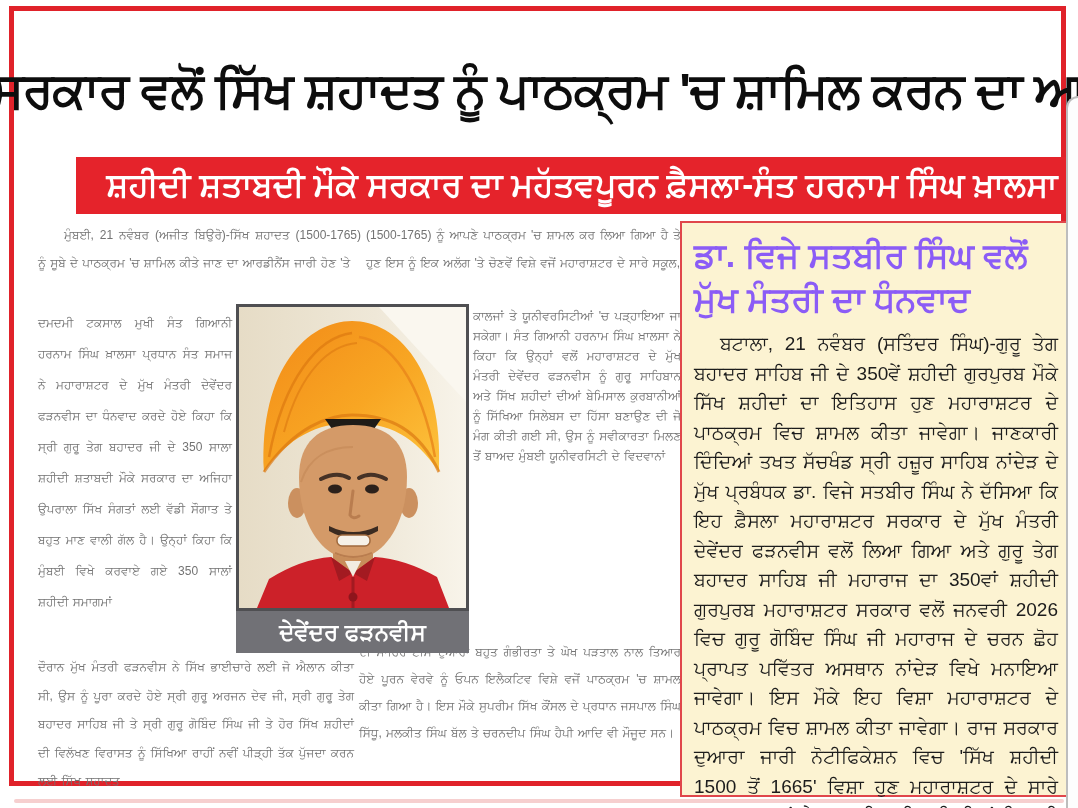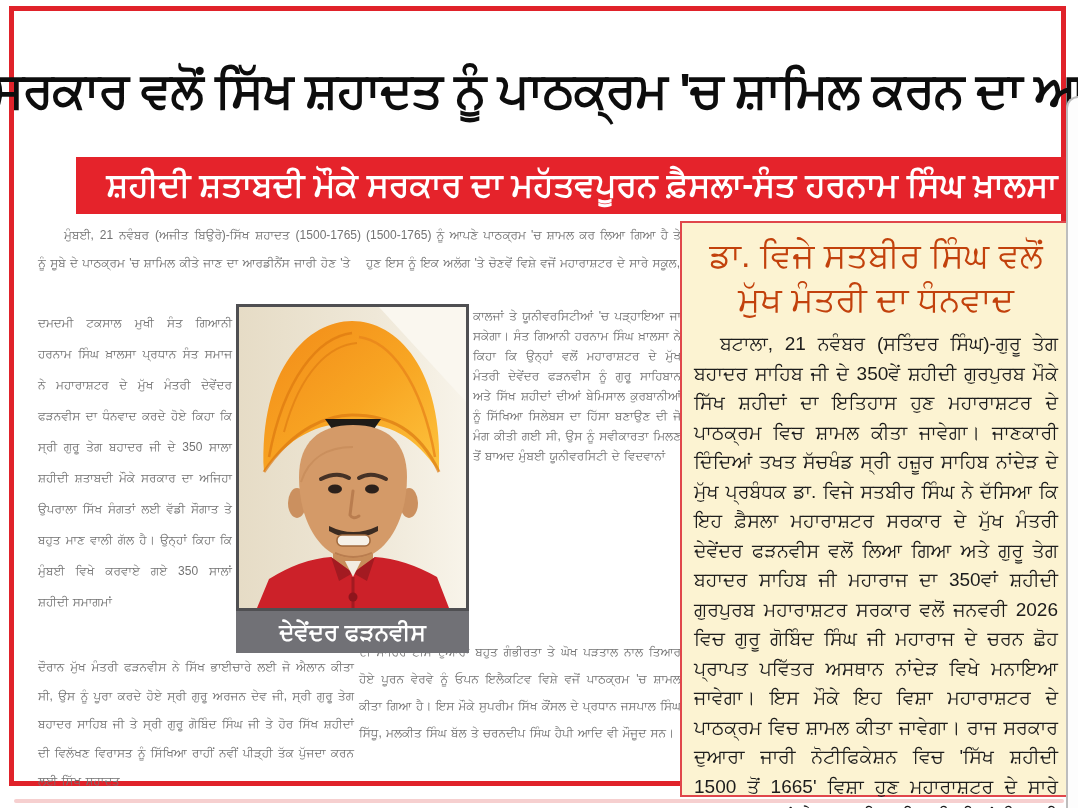--- a/index.html
+++ b/index.html
@@ -30,21 +30,21 @@
   .col2-bot   { left:345px; top:628px; width:322px; height:160px; line-height:27px; }
 
   .photo { position:absolute; left:222px; top:293px; width:233px; height:307px;
            border:3px solid #4f4f52; background:#efe8d8; }
   .caption { position:absolute; left:222px; top:600px; width:233px; height:42px;
              background:#717176; color:#ffffff; font-size:23px; font-weight:bold;
              display:flex; align-items:center; justify-content:center; white-space:nowrap; }
 
   .sidebar { position:absolute; left:666px; top:210px; width:392px; height:576px;
              background:#fcf3d2; border:2px solid #e0464b; padding:10px 12px 0 12px; }
-  .sb-head { text-align:center; font-weight:normal; color:#c2410c; line-height:44px;
+  .sb-head { text-align:left; font-weight:bold; color:#8b5cf6; line-height:44px;
              font-size:34px; white-space:nowrap; }
   .sb-body { margin-top:8px; font-size:19px; line-height:29.5px; color:#1c1c1c;
              text-align:justify; text-indent:26px; word-spacing:1px; }
 
   .curl { position:absolute; left:1066px; top:96px; width:12px; height:712px;
           border-left:2px solid #bdbdbd; border-top:2px solid #bdbdbd;
           border-top-left-radius:14px; background:#fdfdfd; }
   .bottom-strip { position:absolute; left:14px; top:799px; width:1050px; height:4px;
                   background:#f6cfcf; border-radius:2px; }
 </style>

